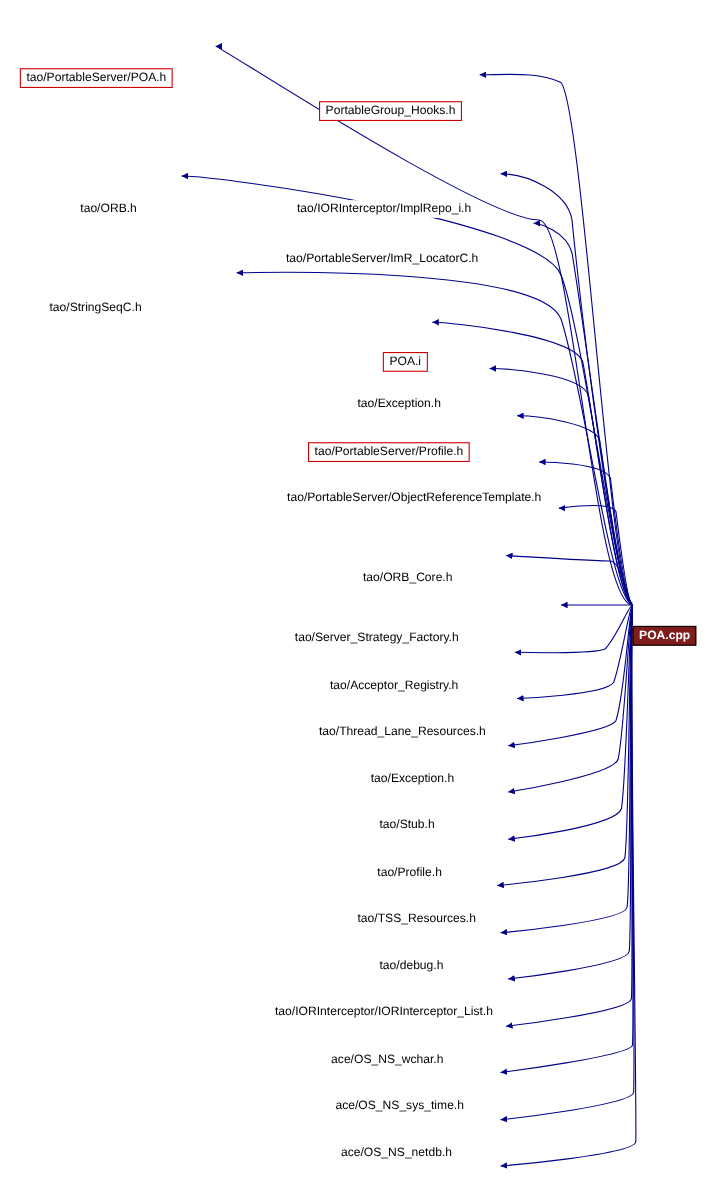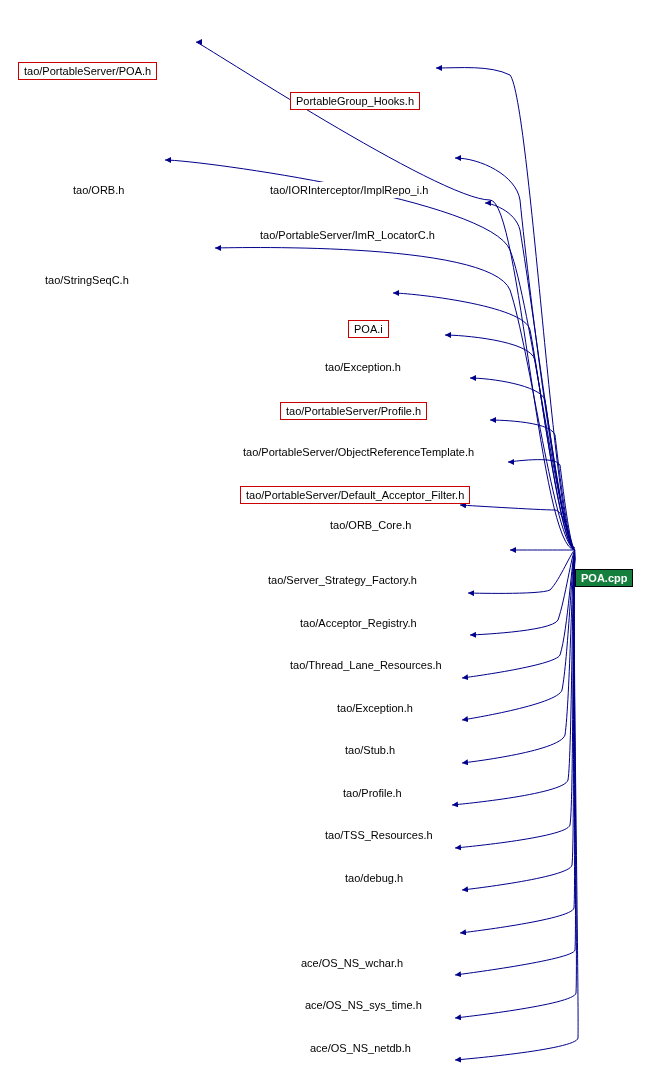--- a/index.html
+++ b/index.html
@@ -27,21 +27,21 @@
       margin-top: 34px;
     }
     .node-plain {
       border: none;
     }
     .node-red {
       border: 1px solid #cc0000;
     }
     .node-black {
       border: 1px solid #000000;
-      background: #15803d;
+      background: #7f1d1d;
       color: #ffffff;
       font-weight: bold;
     }
     svg.edges {
       position: absolute;
       top: 0;
       left: 0;
       width: 660px;
       height: 1073px;
       pointer-events: none;
@@ -117,30 +117,30 @@
 
   <div class="node node-red" style="left:18px;top:28px">tao/PortableServer/POA.h</div>
   <div class="node node-red" style="left:290px;top:58px">PortableGroup_Hooks.h</div>
   <div class="node node-plain" style="left:68px;top:148px">tao/ORB.h</div>
   <div class="node node-plain" style="left:265px;top:148px">tao/IORInterceptor/ImplRepo_i.h</div>
   <div class="node node-plain" style="left:255px;top:193px">tao/PortableServer/ImR_LocatorC.h</div>
   <div class="node node-plain" style="left:40px;top:238px">tao/StringSeqC.h</div>
   <div class="node node-red" style="left:348px;top:286px">POA.i</div>
   <div class="node node-plain" style="left:320px;top:325px">tao/Exception.h</div>
   <div class="node node-red" style="left:280px;top:368px">tao/PortableServer/Profile.h</div>
-  <div class="node node-plain" style="left:238px;top:410px">tao/PortableServer/ObjectReferenceTemplate.h</div>
-  <div class="node node-red" style="left:240px;top:452px">tao/PortableServer/Default_Acceptor_Filter.h</div>
+  <div class="node node-plain" style="left:256px;top:410px">tao/PortableServer/ObjectReferenceTemplate.h</div>
   <div class="node node-plain" style="left:325px;top:483px">tao/ORB_Core.h</div>
   <div class="node node-plain" style="left:263px;top:538px">tao/Server_Strategy_Factory.h</div>
   <div class="node node-plain" style="left:295px;top:581px">tao/Acceptor_Registry.h</div>
   <div class="node node-plain" style="left:285px;top:623px">tao/Thread_Lane_Resources.h</div>
   <div class="node node-plain" style="left:332px;top:666px">tao/Exception.h</div>
   <div class="node node-plain" style="left:340px;top:708px">tao/Stub.h</div>
   <div class="node node-plain" style="left:338px;top:751px">tao/Profile.h</div>
   <div class="node node-plain" style="left:320px;top:793px">tao/TSS_Resources.h</div>
   <div class="node node-plain" style="left:340px;top:836px">tao/debug.h</div>
+  <div class="node node-plain" style="left:245px;top:878px">tao/IORInterceptor/IORInterceptor_List.h</div>
   <div class="node node-plain" style="left:296px;top:921px">ace/OS_NS_wchar.h</div>
   <div class="node node-plain" style="left:300px;top:963px">ace/OS_NS_sys_time.h</div>
   <div class="node node-plain" style="left:305px;top:1006px">ace/OS_NS_netdb.h</div>
   <div class="node node-plain" style="left:322px;top:1048px">ace/Auto_Ptr.h</div>
   <div class="node node-black" style="left:575px;top:535px">POA.cpp</div>
 
 </div>
 
 </body></html>

